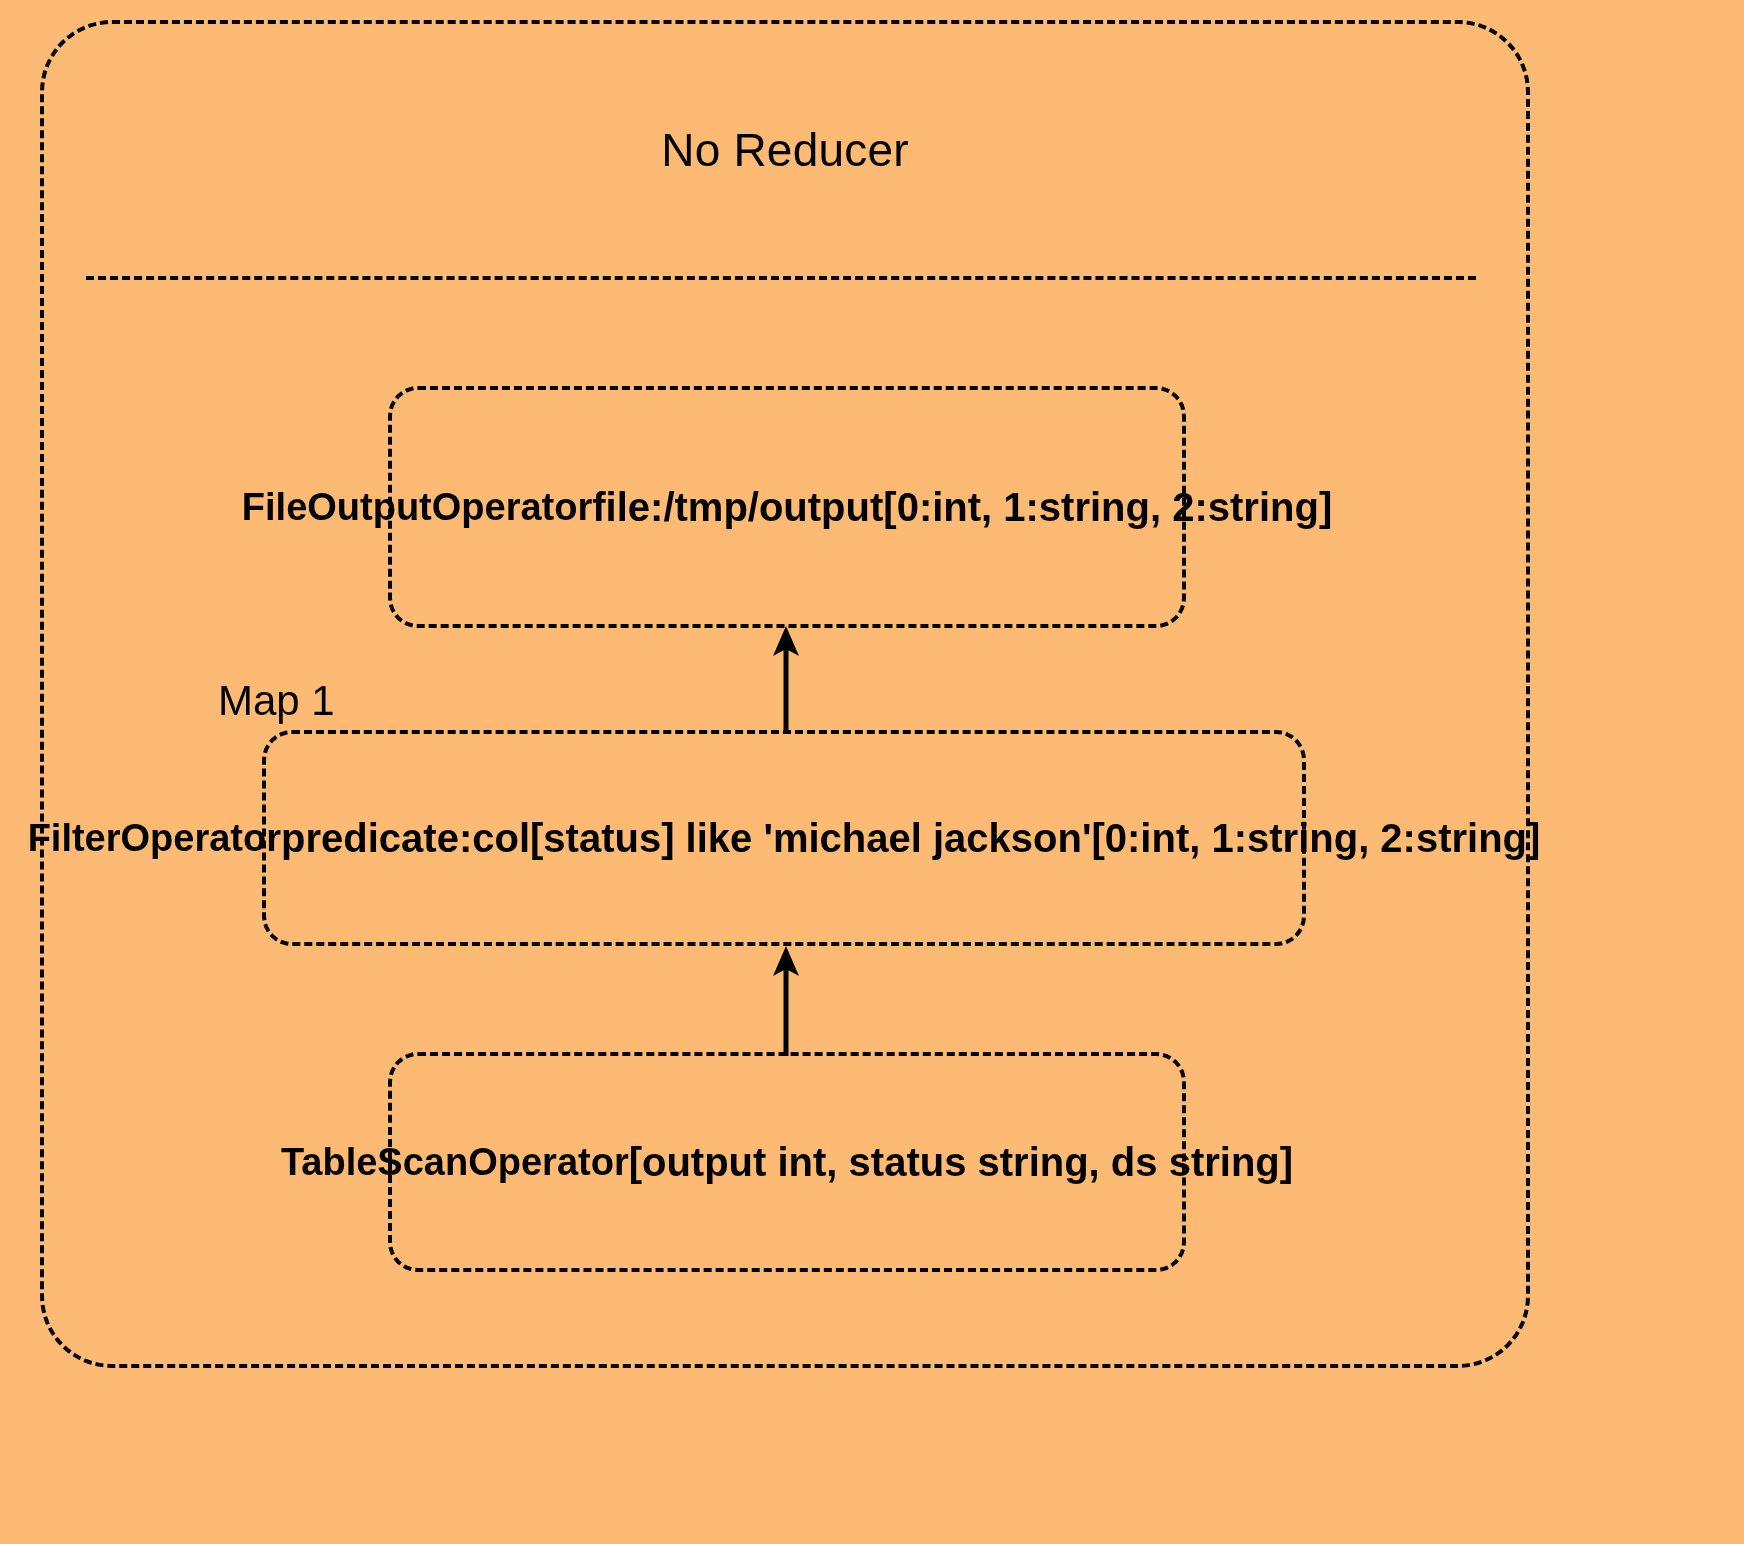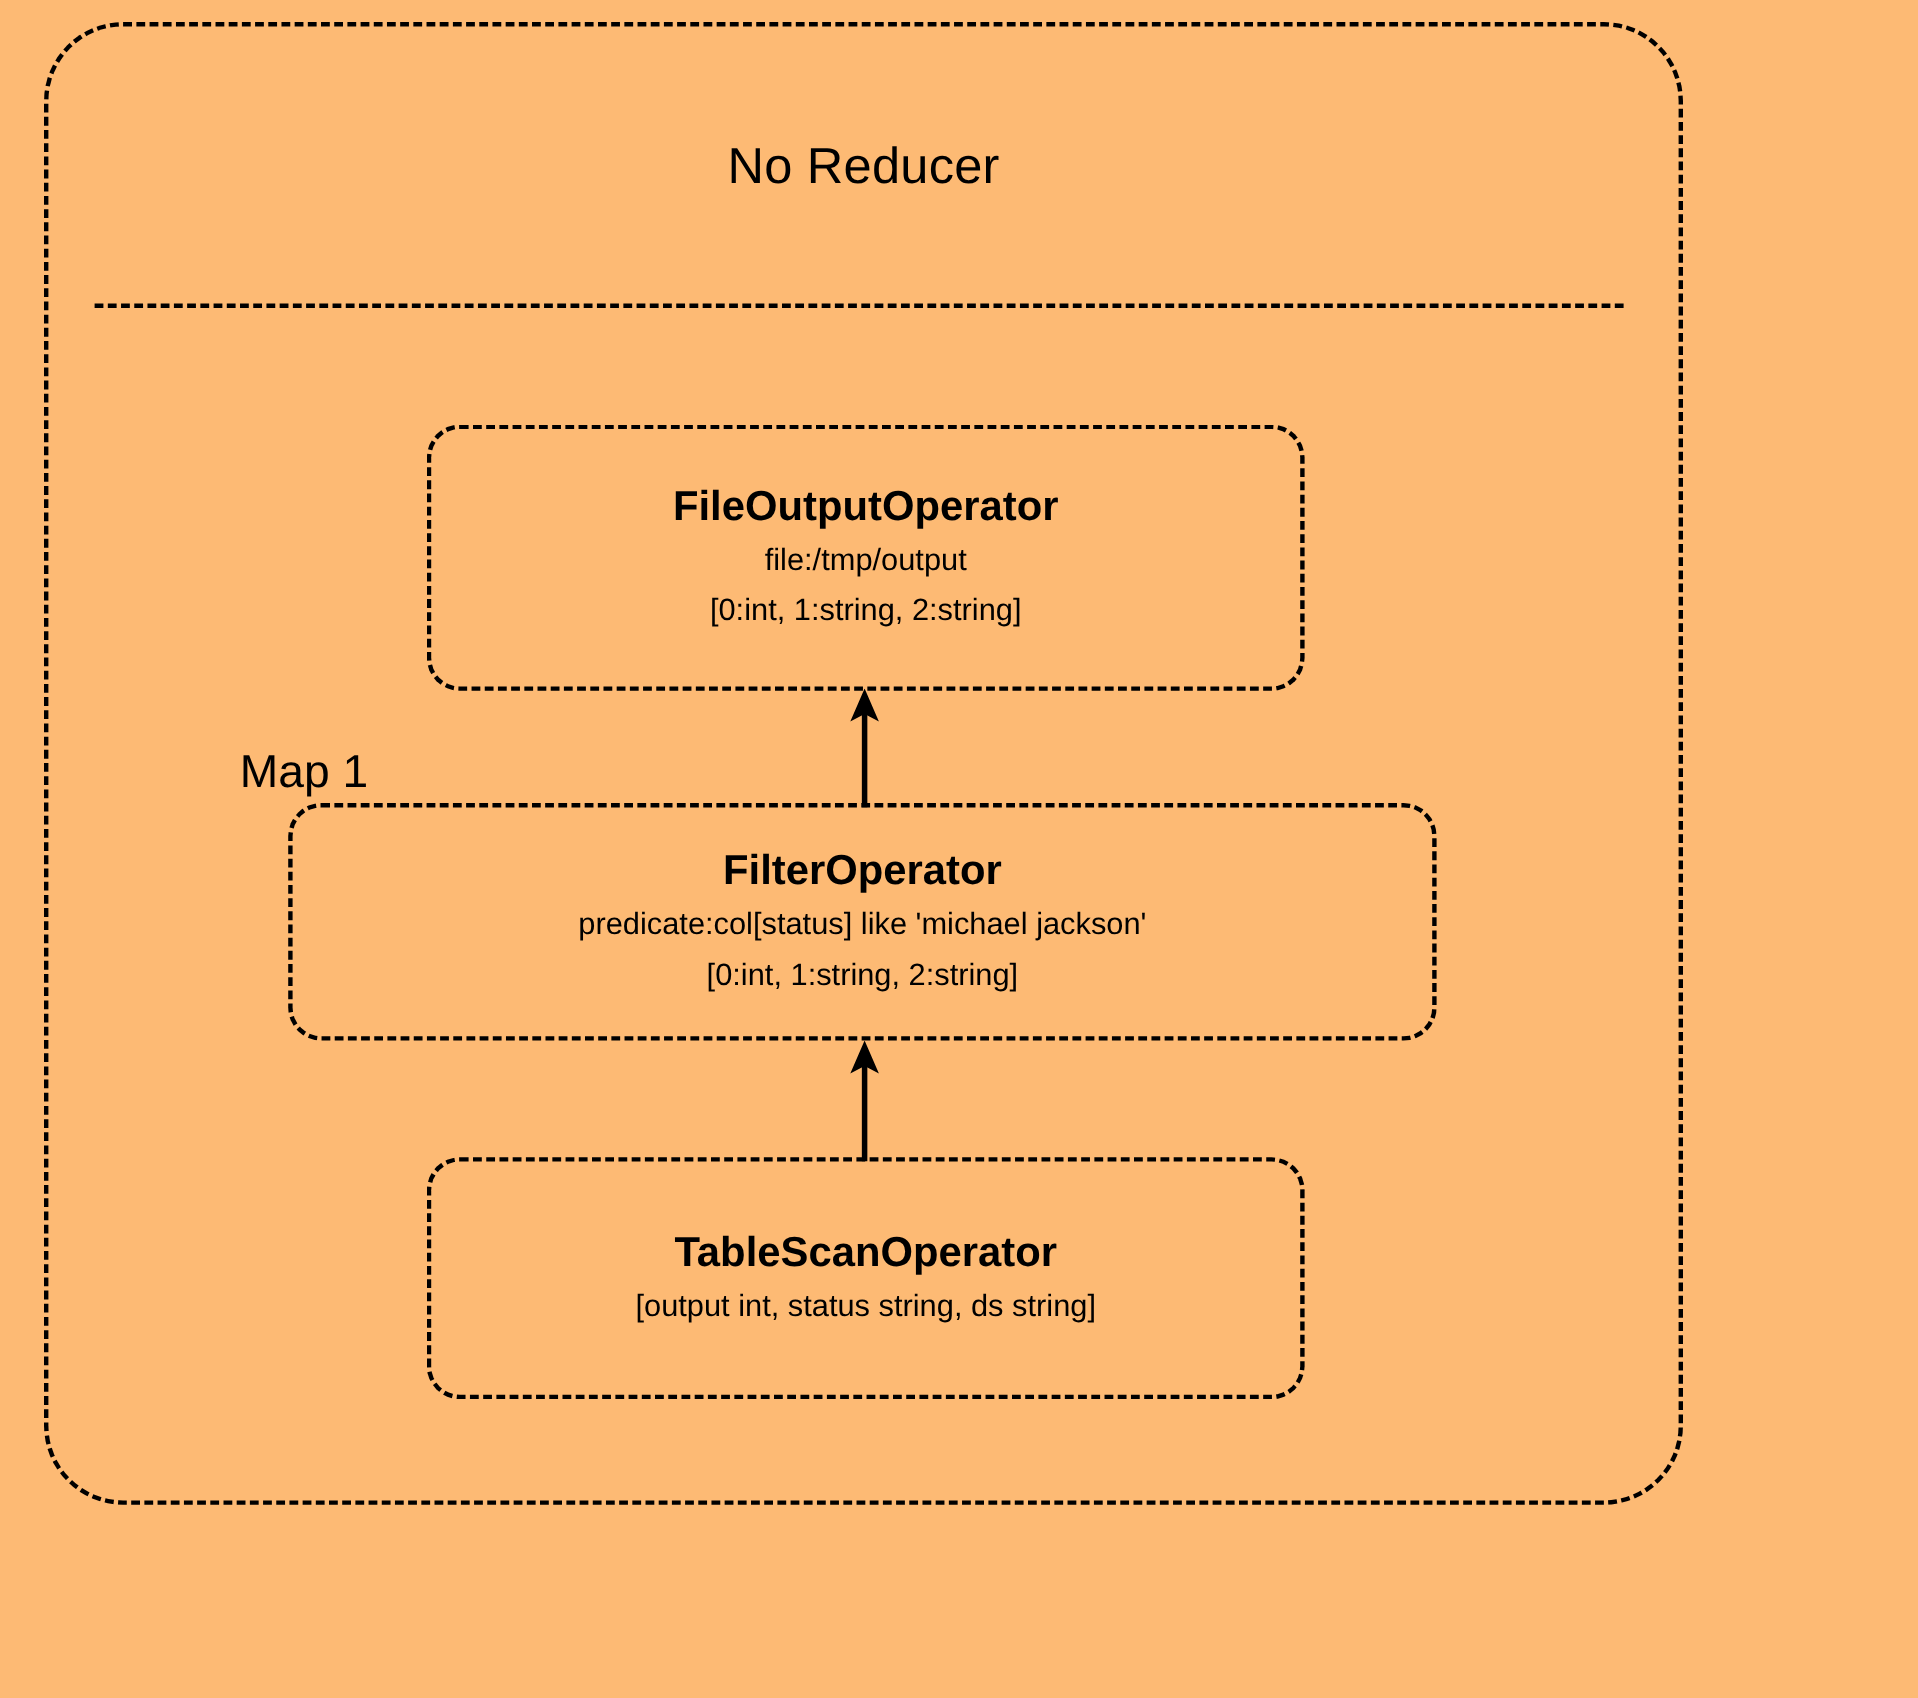--- a/index.html
+++ b/index.html
@@ -53,35 +53,36 @@
     border-top: 4px dashed #000000;
   }
 
   
   .op-box {
     position: absolute;
     border: 4px dashed #000000;
     border-radius: 30px;
     box-sizing: border-box;
     display: flex;
-    flex-direction: column;
+    flex-direction: row;
     align-items: center;
     justify-content: center;
     background: transparent;
   }
   .op-title {
     font-size: 38px;
     font-weight: bold;
     line-height: 50px;
     white-space: nowrap;
   }
   .op-line {
-    font-size: 28px;
+    font-size: 40px;
     line-height: 46px;
     white-space: nowrap;
+    font-weight: bold;
   }
 
   #box-fileoutput {
     left: 388px;
     top: 386px;
     width: 798px;
     height: 242px;
   }
   #box-filter {
     left: 262px;

